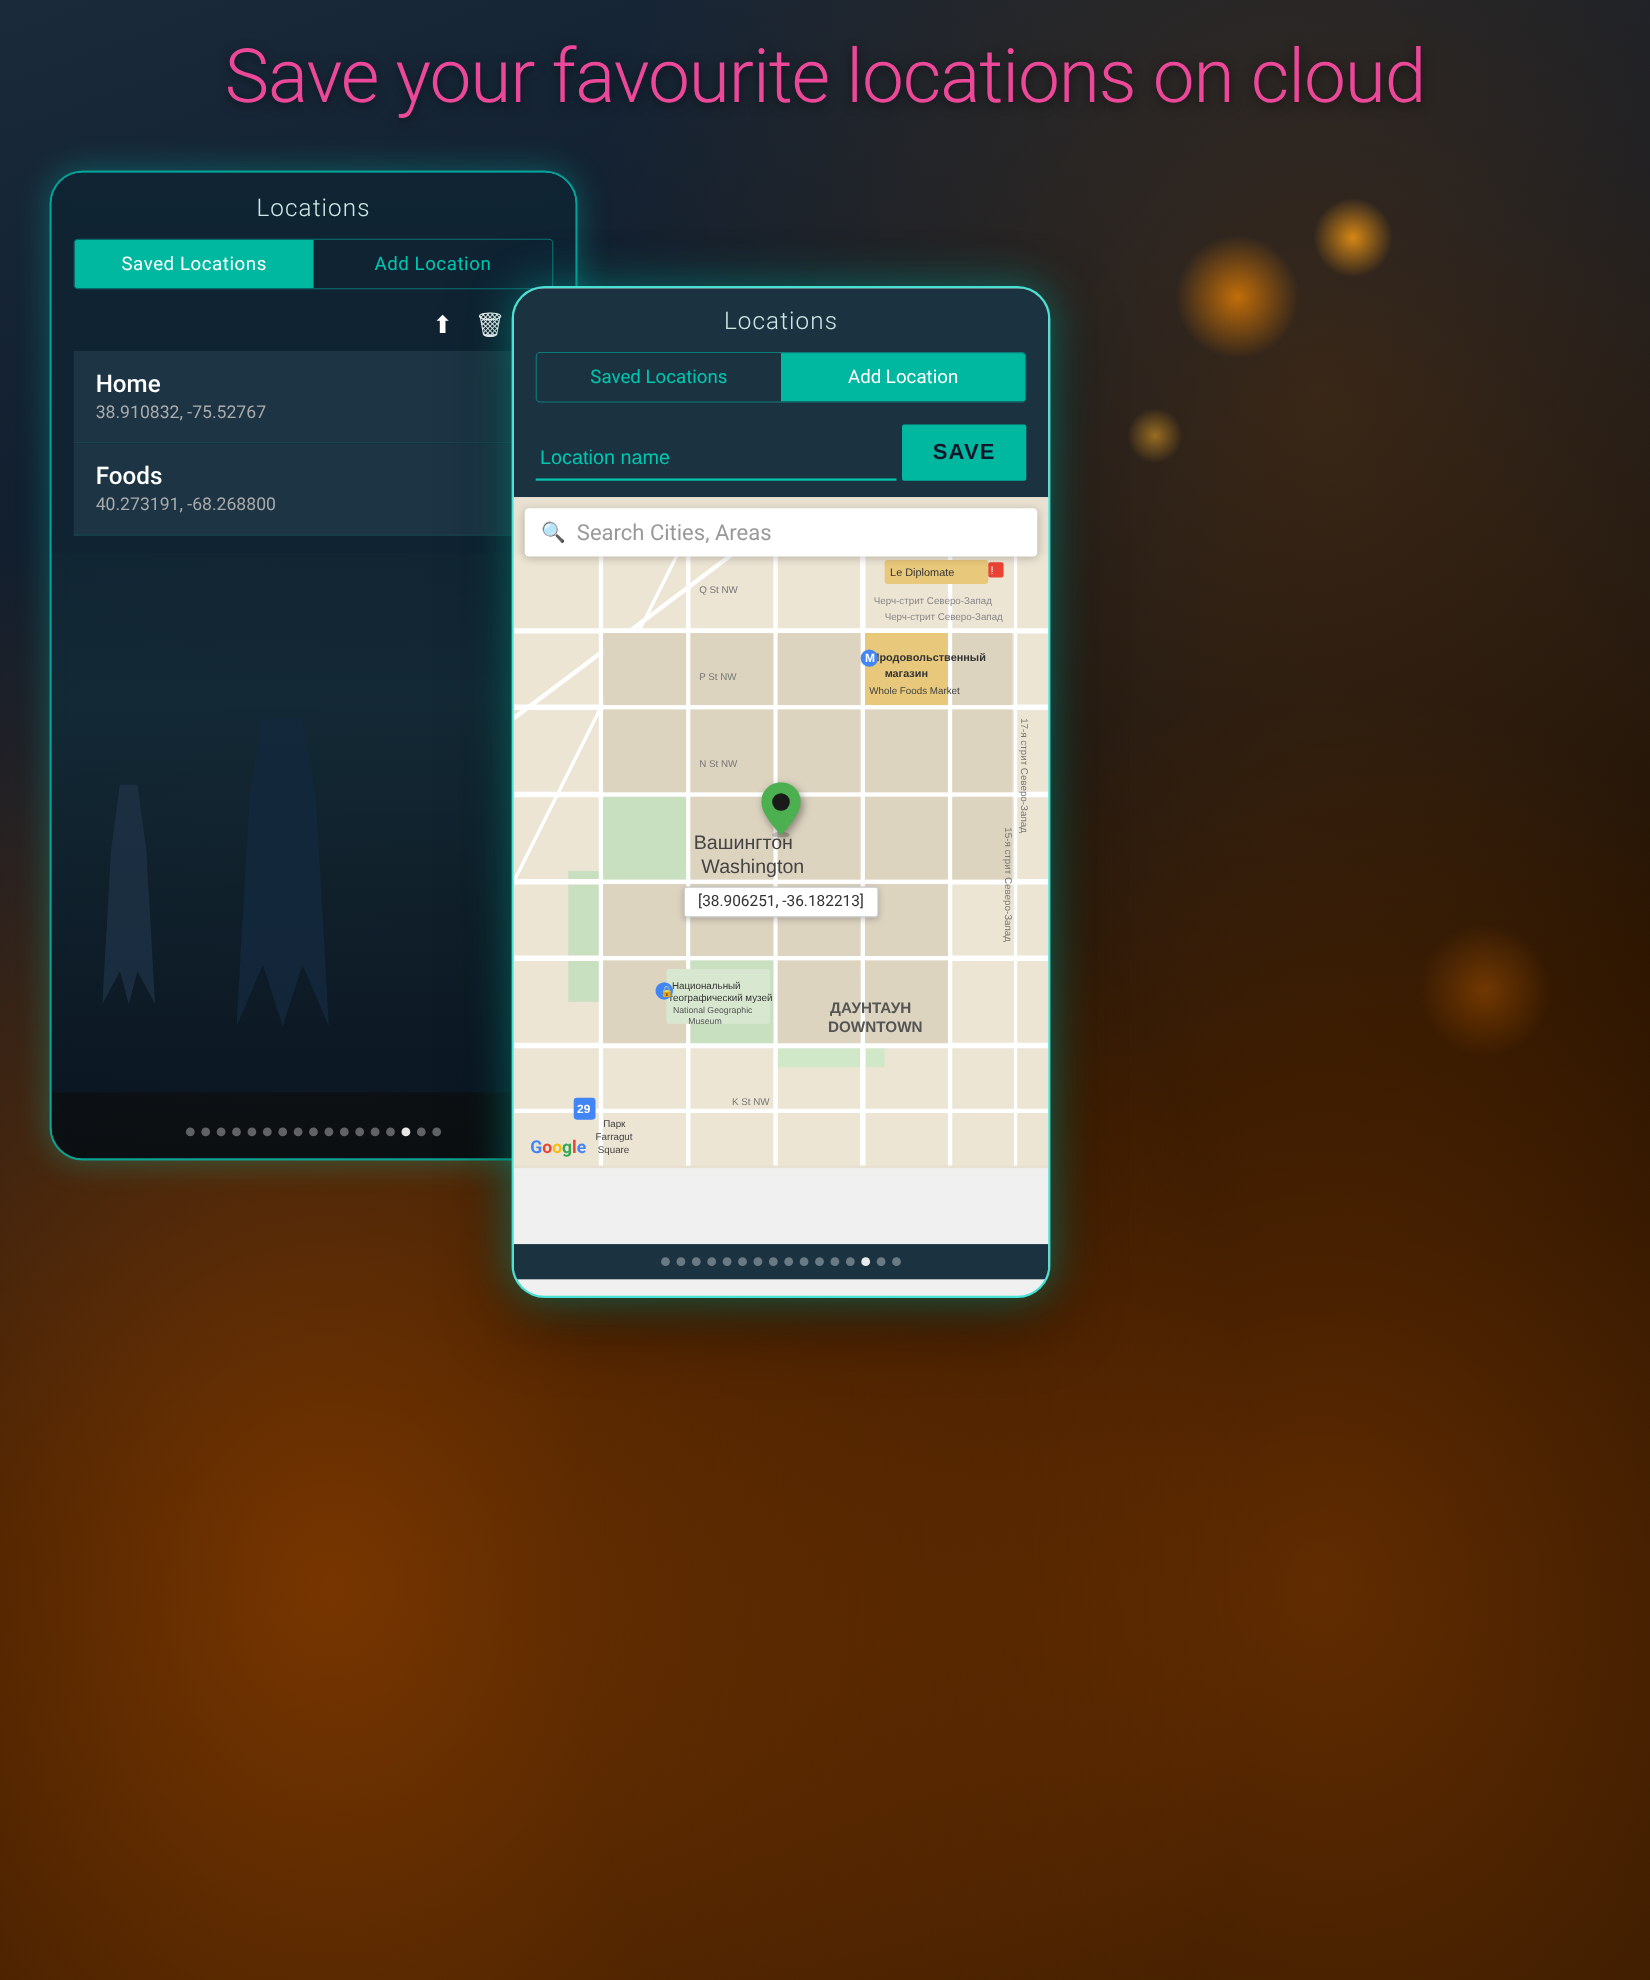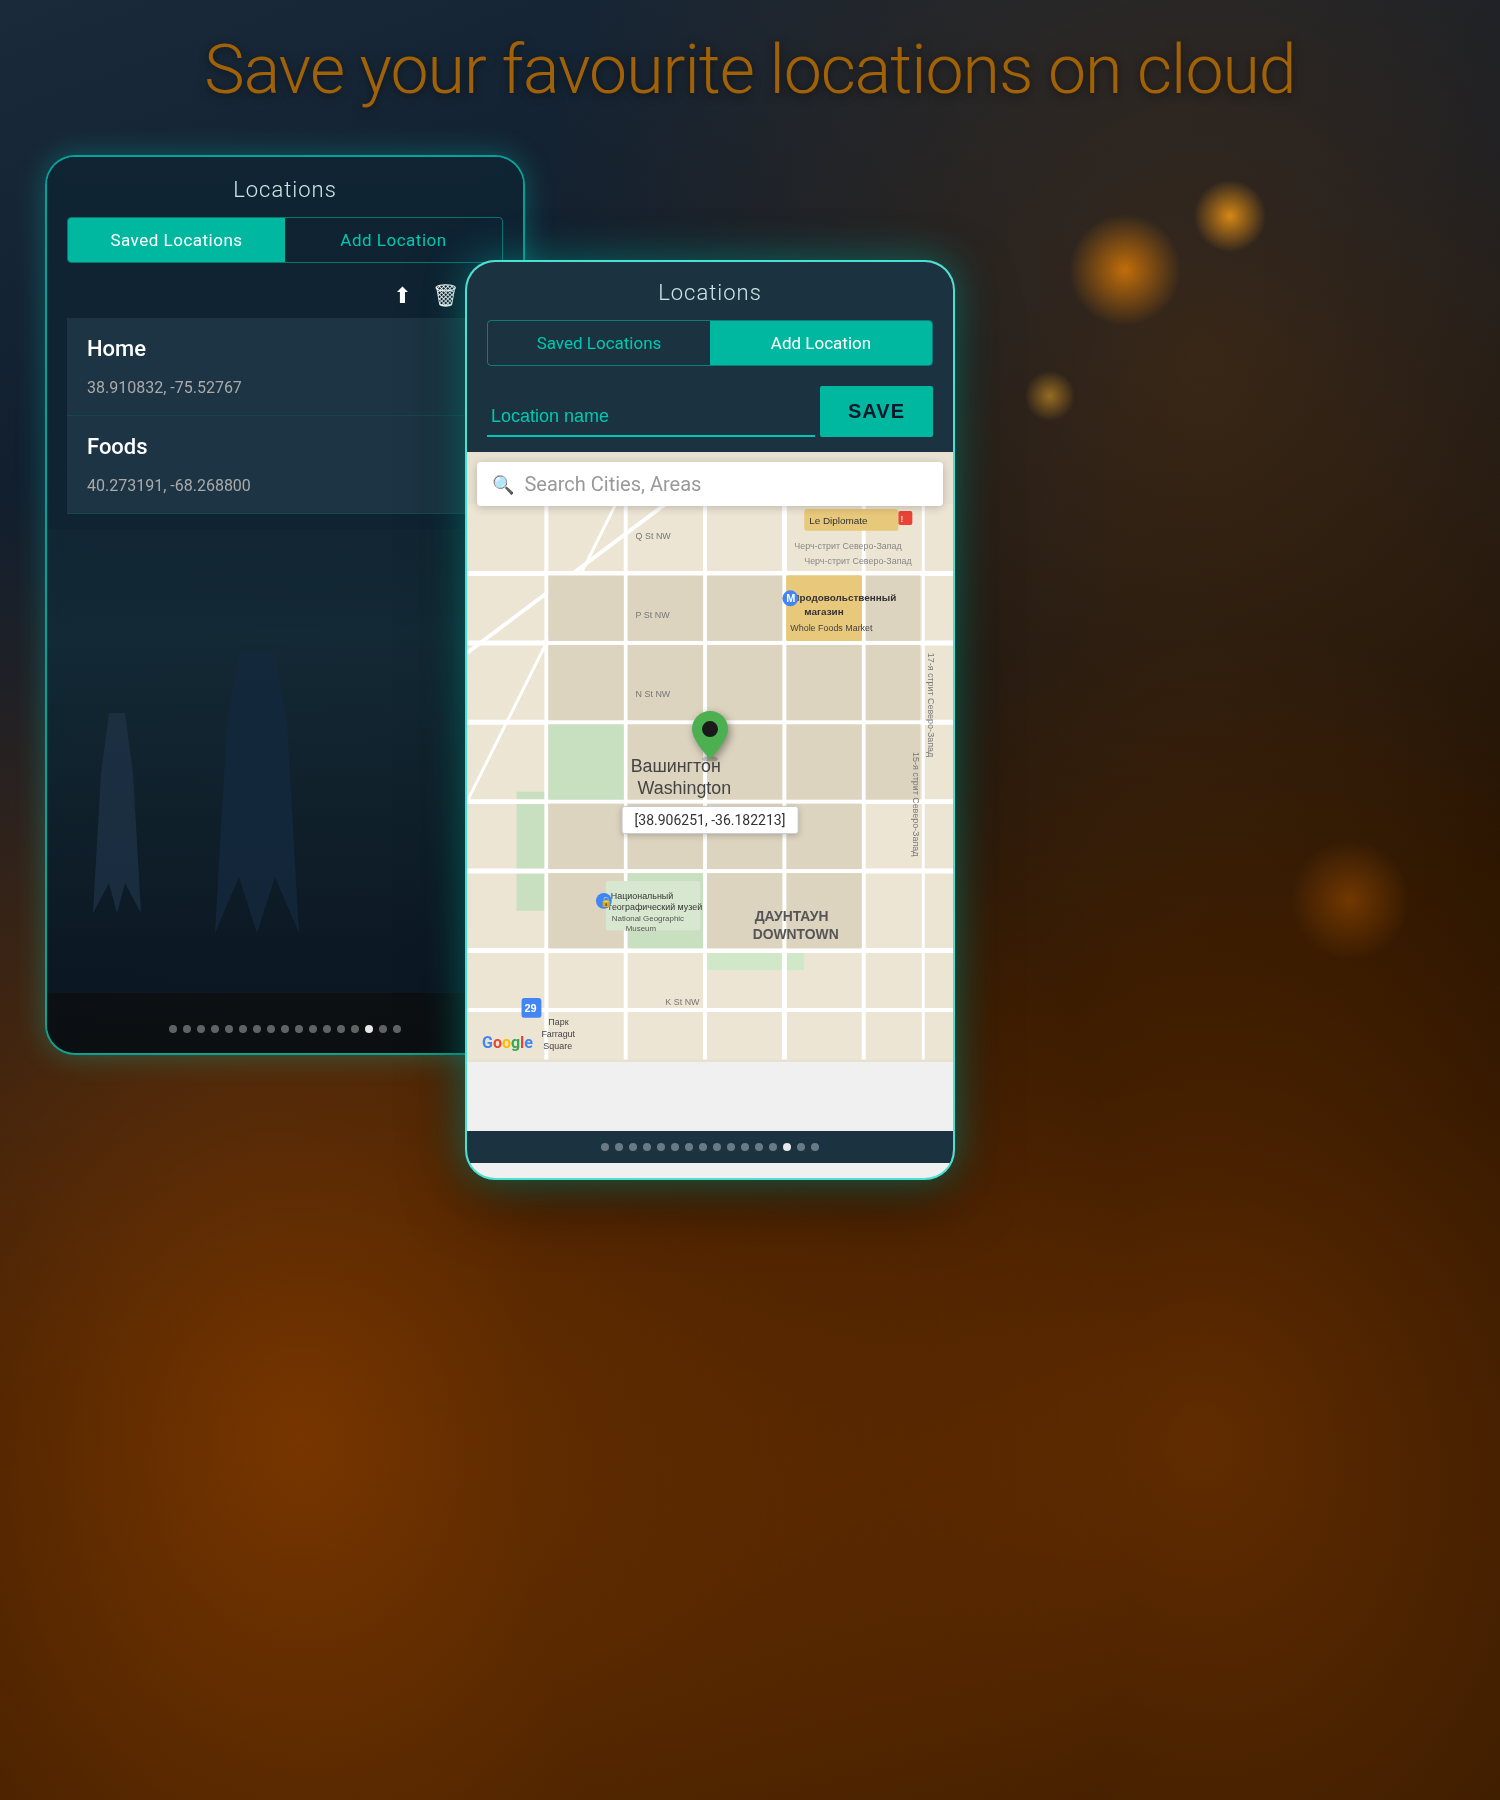--- a/index.html
+++ b/index.html
@@ -32,21 +32,21 @@
         radial-gradient(circle 100px at 90% 50%, rgba(200, 100, 0, 0.4) 0%, transparent 60%),
         radial-gradient(circle 50px at 70% 22%, rgba(255, 180, 40, 0.5) 0%, transparent 50%);
     }
 
     .headline {
       position: absolute;
       top: 30px;
       left: 0;
       right: 0;
       text-align: center;
-      color: #a16207;
+      color: #ec4899;
       font-size: 68px;
       font-weight: 300;
       letter-spacing: -1px;
       text-shadow: 0 2px 10px rgba(0,0,0,0.5);
       z-index: 10;
     }
 
     
     .phone-1 {
       position: absolute;
@@ -170,21 +170,21 @@
 
     .location-item-info .loc-name {
       color: white;
       font-size: 22px;
       font-weight: 500;
     }
 
     .location-item-info .loc-coords {
       color: #aaaaaa;
       font-size: 16px;
-      margin-top: 17px;
+      margin-top: 3px;
     }
 
     .chevron-icon {
       color: #888;
       font-size: 20px;
     }
 
     .dots-row {
       position: absolute;
       bottom: 20px;

